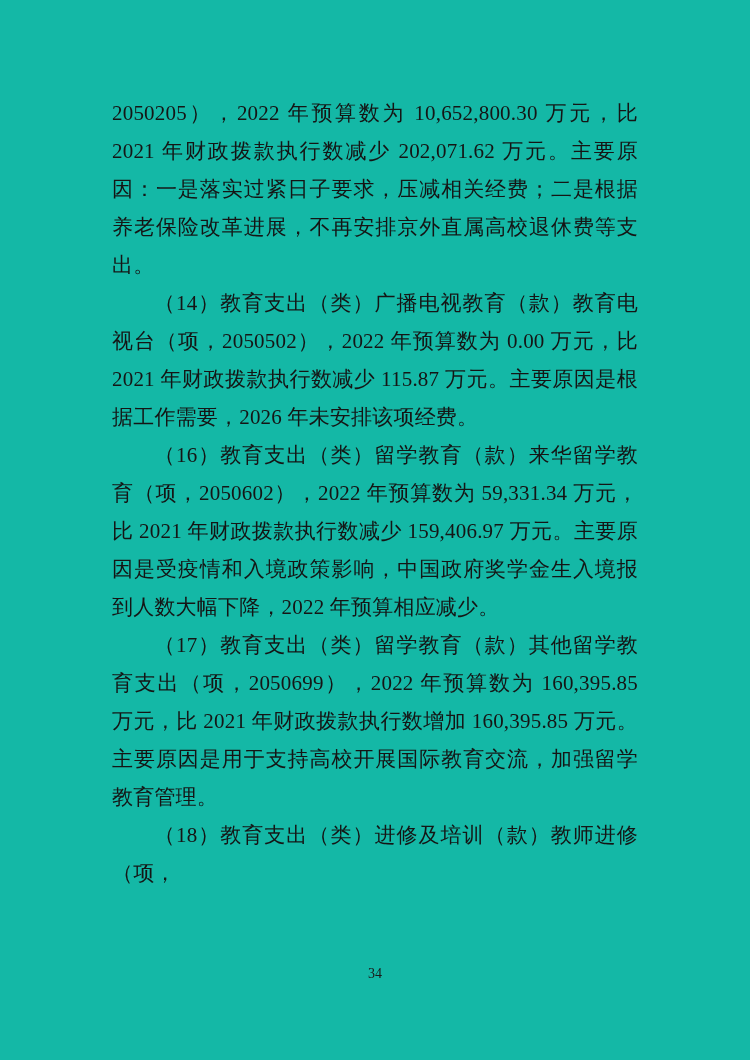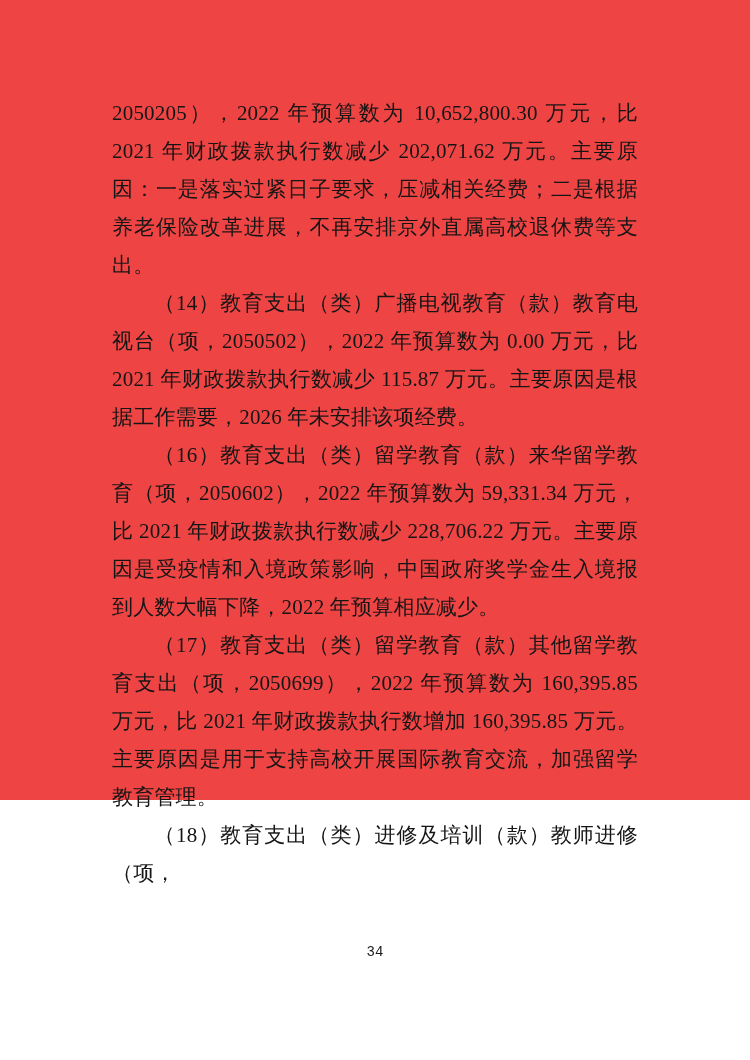--- a/index.html
+++ b/index.html
@@ -8,22 +8,22 @@
     background: #ffffff;
   }
   body {
     width: 750px;
     height: 1060px;
     overflow: hidden;
   }
   .page {
     position: relative;
     width: 750px;
-    height: 800px;
-    background: #ef4444;
+    height: 1060px;
+    background: #14b8a6;
     font-family: "Liberation Serif", "DejaVu Serif", serif;
     color: #151515;
   }
   .body-text {
     position: absolute;
     left: 112px;
     top: 94px;
     width: 526px;
     font-size: 21px;
     line-height: 38px;
@@ -34,36 +34,36 @@
     margin: 0;
     padding: 0;
     text-indent: 2em;
     word-break: break-word;
   }
   .para.no-indent {
     text-indent: 0;
   }
   .page-footer {
     position: absolute;
-    top: 943px;
+    top: 965px;
     left: 0;
     width: 750px;
     text-align: center;
     font-size: 14px;
     line-height: 18px;
     color: #1a1a1a;
-    font-family: Liberation Mono, monospace;
+    font-family: Liberation Serif, serif;
   }
 </style>
 </head>
 <body>
 
 <div class="page">
   <div class="body-text">
     <p class="para no-indent">2050205），2022 年预算数为 10,652,800.30 万元，比 2021 年财政拨款执行数减少 202,071.62 万元。主要原因：一是落实过紧日子要求，压减相关经费；二是根据养老保险改革进展，不再安排京外直属高校退休费等支出。</p>
     <p class="para">（14）教育支出（类）广播电视教育（款）教育电视台（项，2050502），2022 年预算数为 0.00 万元，比 2021 年财政拨款执行数减少 115.87 万元。主要原因是根据工作需要，2026 年未安排该项经费。</p>
-    <p class="para">（16）教育支出（类）留学教育（款）来华留学教育（项，2050602），2022 年预算数为 59,331.34 万元，比 2021 年财政拨款执行数减少 228,706.22 万元。主要原因是受疫情和入境政策影响，中国政府奖学金生入境报到人数大幅下降，2022 年预算相应减少。</p>
+    <p class="para">（16）教育支出（类）留学教育（款）来华留学教育（项，2050602），2022 年预算数为 59,331.34 万元，比 2021 年财政拨款执行数减少 159,406.97 万元。主要原因是受疫情和入境政策影响，中国政府奖学金生入境报到人数大幅下降，2022 年预算相应减少。</p>
     <p class="para">（17）教育支出（类）留学教育（款）其他留学教育支出（项，2050699），2022 年预算数为 160,395.85 万元，比 2021 年财政拨款执行数增加 160,395.85 万元。主要原因是用于支持高校开展国际教育交流，加强留学教育管理。</p>
     <p class="para">（18）教育支出（类）进修及培训（款）教师进修（项，</p>
   </div>
 
   <div class="page-footer">34</div>
 </div>
 
 </body></html>

